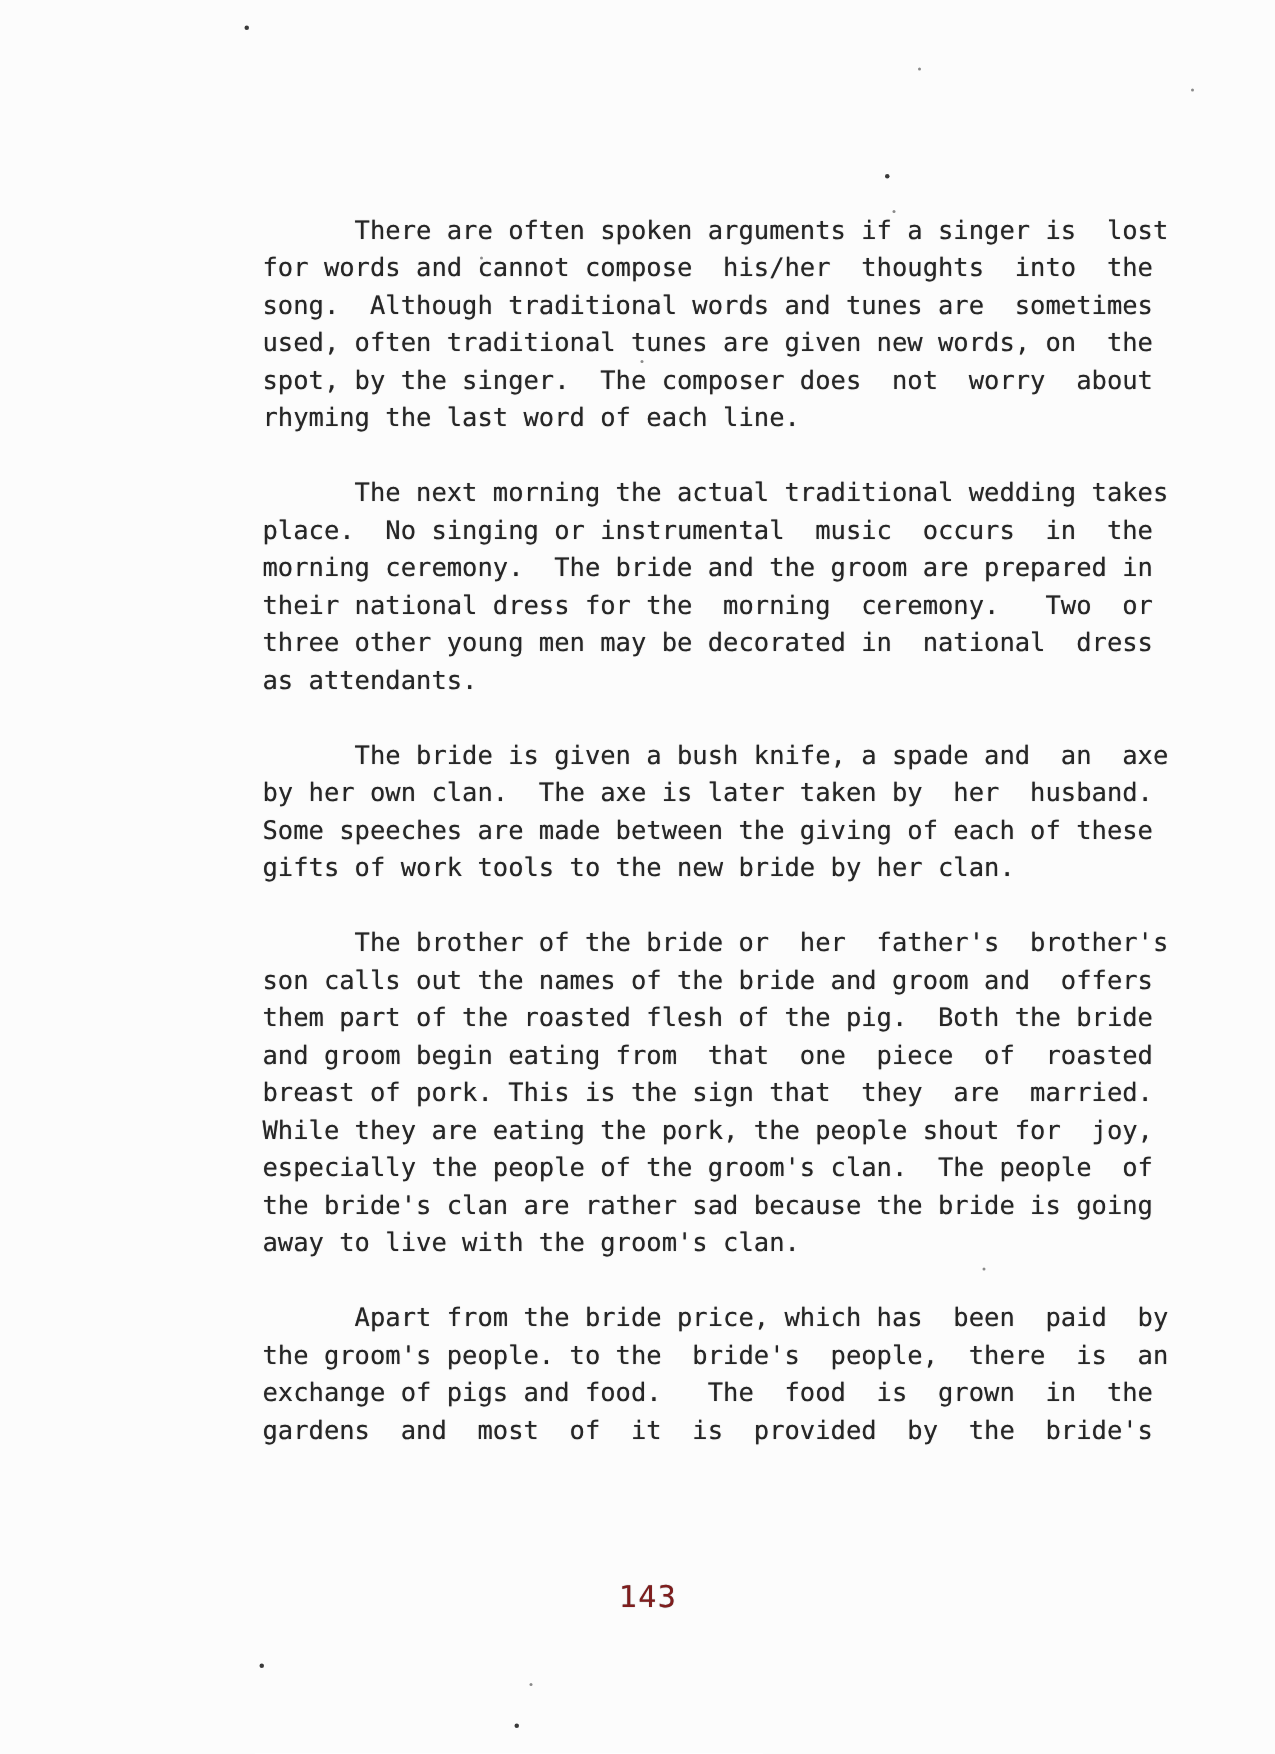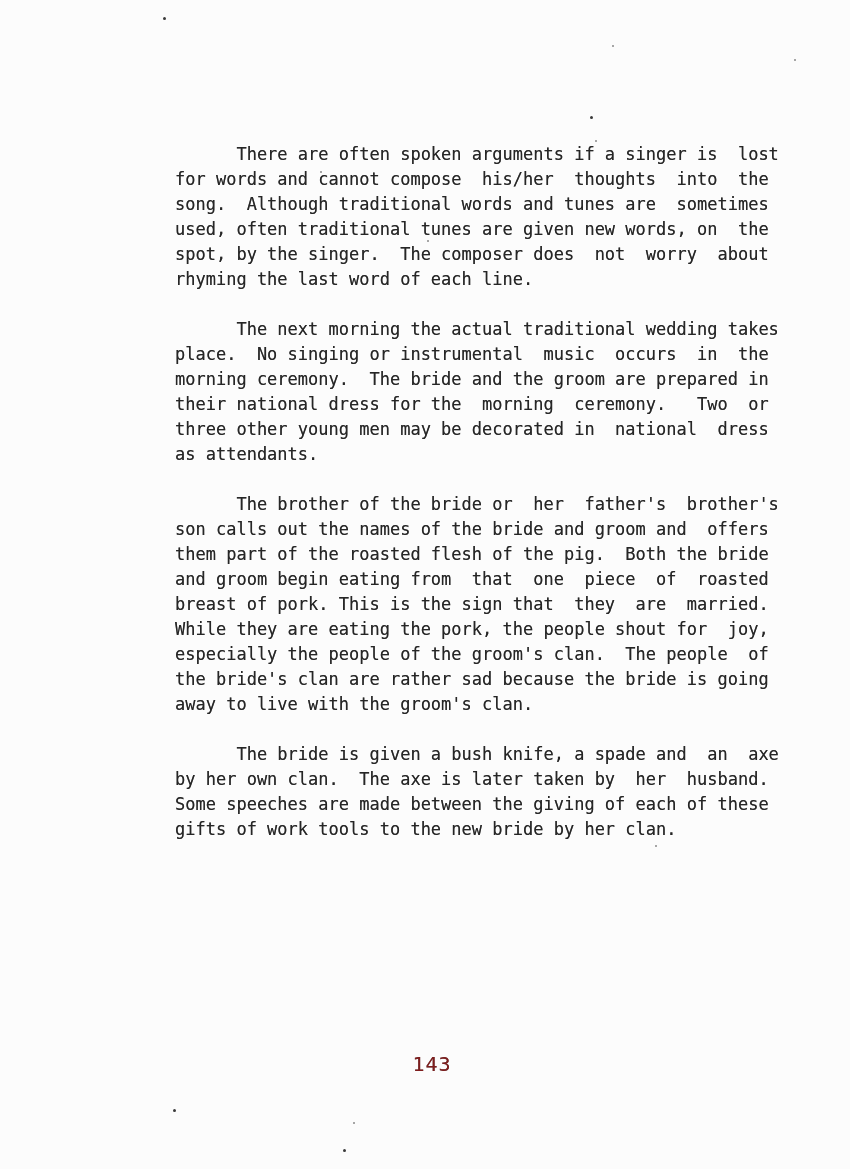--- a/index.html
+++ b/index.html
@@ -65,33 +65,37 @@
 song.  Although traditional words and tunes are  sometimes
 used, often traditional tunes are given new words, on  the
 spot, by the singer.  The composer does  not  worry  about
 rhyming the last word of each line.</div>
     <div class="para">      The next morning the actual traditional wedding takes
 place.  No singing or instrumental  music  occurs  in  the
 morning ceremony.  The bride and the groom are prepared in
 their national dress for the  morning  ceremony.   Two  or
 three other young men may be decorated in  national  dress
 as attendants.</div>
+    <div class="para">      The bride is given a bush knife, a spade and  an  axe
+by her own clan.  The axe is later taken by  her  husband.
+Some speeches are made between the giving of each of these
+gifts of work tools to the new bride by her clan.</div>
     <div class="para">      The brother of the bride or  her  father's  brother's
 son calls out the names of the bride and groom and  offers
 them part of the roasted flesh of the pig.  Both the bride
 and groom begin eating from  that  one  piece  of  roasted
 breast of pork. This is the sign that  they  are  married.
 While they are eating the pork, the people shout for  joy,
 especially the people of the groom's clan.  The people  of
 the bride's clan are rather sad because the bride is going
 away to live with the groom's clan.</div>
-    <div class="para">      The bride is given a bush knife, a spade and  an  axe
-by her own clan.  The axe is later taken by  her  husband.
-Some speeches are made between the giving of each of these
-gifts of work tools to the new bride by her clan.</div>
+    <div class="para">      Apart from the bride price, which has  been  paid  by
+the groom's people. to the  bride's  people,  there  is  an
+exchange of pigs and food.   The  food  is  grown  in  the
+gardens  and  most  of  it  is  provided  by  the  bride's</div>
   </div>
 
   <div class="page-number">143</div>
 
   <div class="speck" style="left:163px; top:17px;"></div>
   <div class="speck faint" style="left:612px; top:45px;"></div>
   <div class="speck faint" style="left:794px; top:59px;"></div>
   <div class="speck" style="left:590px; top:116px;"></div>
   <div class="speck faint" style="left:595px; top:140px;"></div>
   <div class="speck faint" style="left:320px; top:171px;"></div>

